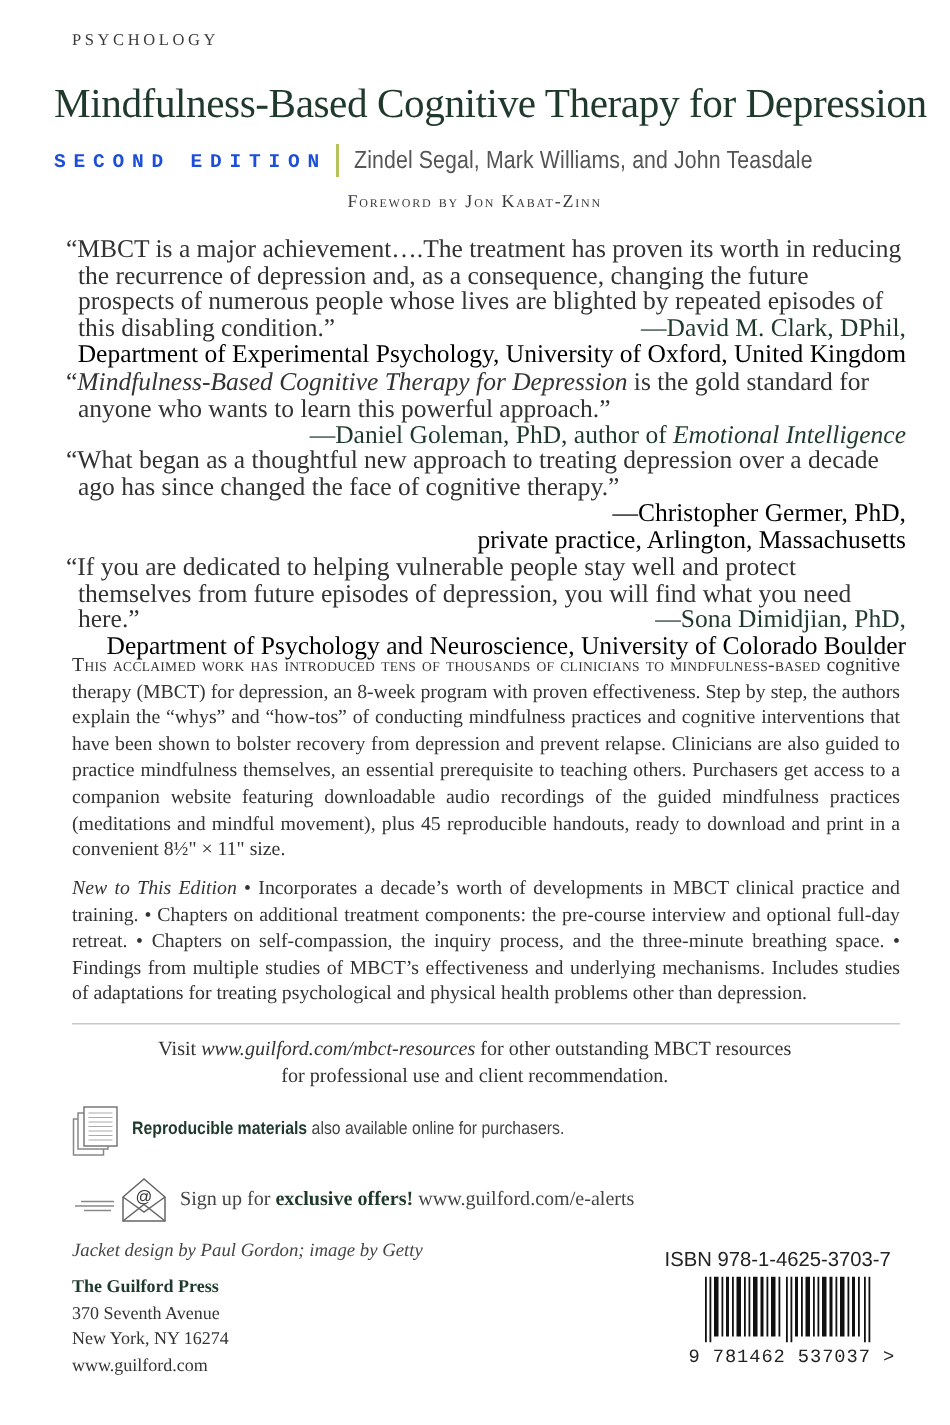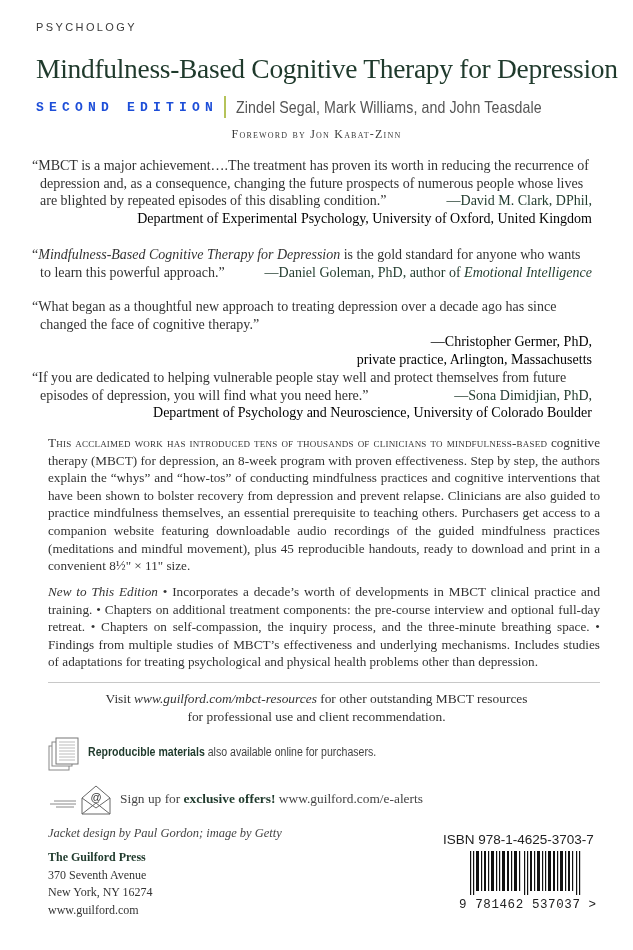--- a/index.html
+++ b/index.html
@@ -1,29 +1,29 @@
 <!DOCTYPE html>
 <html><head>
 <meta charset="utf-8">
 <style>
   html, body { margin:0; padding:0; background:#ffffff; }
   body { width:633px; height:950px; position:relative; overflow:hidden;
          font-family:"Liberation Serif", "DejaVu Serif", serif; color:#3a3a3a; }
   .abs { position:absolute; }
-  .category { left:36px; top:21px; font-family:Liberation Sans, sans-serif; font-size:11px;
+  .category { left:48px; top:21px; font-family:Liberation Serif, serif; font-size:11px;
               letter-spacing:2.4px; color:#3a3a3a; }
   .title { left:36px; top:53px; width:560px; font-size:27.5px; color:#1f3a2c; letter-spacing:-0.3px;
            white-space:nowrap; }
   .edition-row { left:36px; top:95px; width:560px; height:24px; display:flex; align-items:center; white-space:nowrap; }
   .edition { font-family:Liberation Mono, monospace; font-weight:bold; font-size:13px; letter-spacing:5.2px; color:#1d4ed8; }
   .edition-sep { width:2px; height:22px; background:#b5c35a; margin:0 10px 0 6px; }
   .authors { font-family:"Liberation Sans", sans-serif; font-size:16.5px; color:#555; transform:scaleX(0.86); transform-origin:left center; letter-spacing:0.1px; }
   .foreword { left:0; top:127px; width:633px; text-align:center; font-size:12px; letter-spacing:1.2px; color:#3a3a3a; font-variant:small-caps; }
 
-  .quote { left:32px; width:560px; font-size:14px; line-height:17.6px; color:#333; }
+  .quote { left:44px; width:560px; font-size:17px; line-height:17.6px; color:#333; }
   .quote p { margin:0; padding-left:8px; text-indent:-8px; }
   .attr { color:#000000; text-align:right; }
   .attr-inline { float:right; color:#1f3a2c; }
   .q1 { top:157px; }
   .q2 { top:246px; }
   .q3 { top:298px; }
   .q4 { top:369px; }
   .body-text { left:48px; top:434px; width:552px; font-size:13.2px; line-height:17.6px; color:#333; text-align:justify; }
   .body-text p { margin:0; }
   .smallcaps { font-variant:small-caps; letter-spacing:0.2px; }

